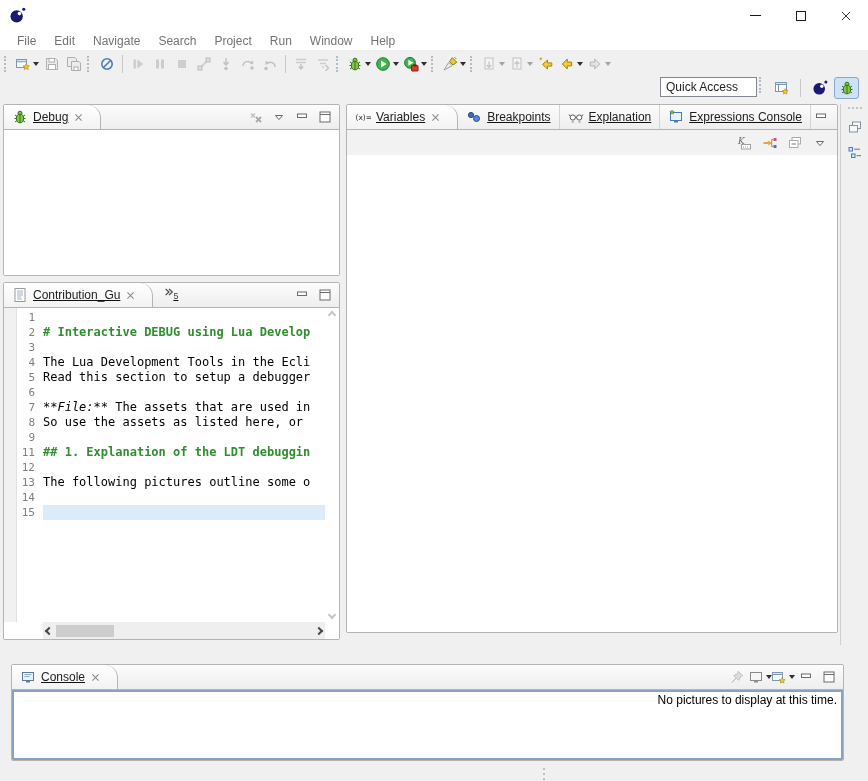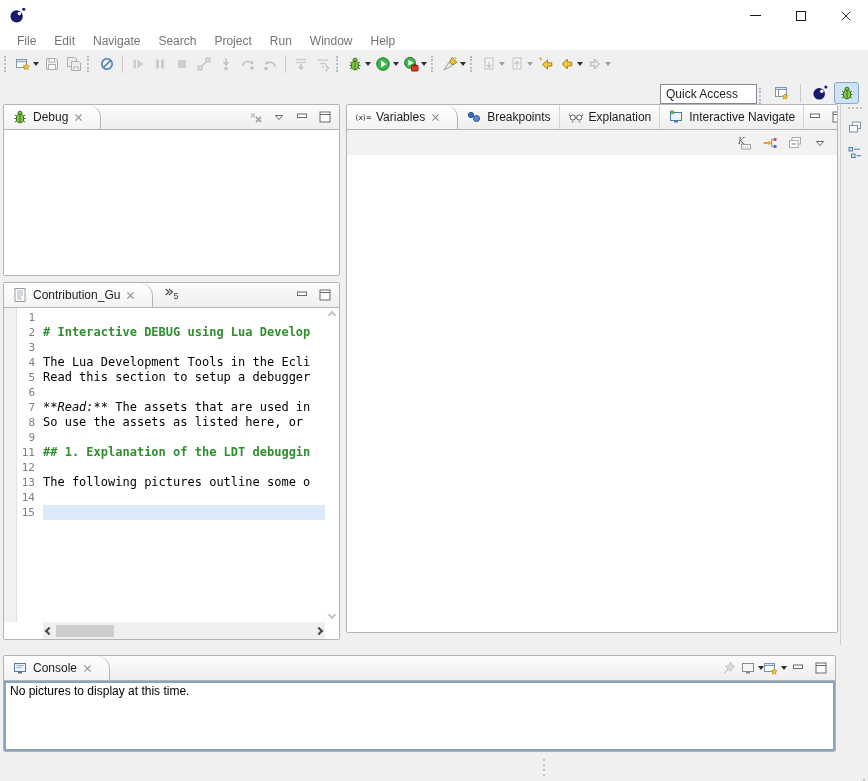--- a/index.html
+++ b/index.html
@@ -28,29 +28,29 @@
 
   
   .tbrow1 { height:27px; display:flex; align-items:center; padding-left:2px; }
   .tbtn { height:22px; min-width:22px; padding:0 2px; display:flex; align-items:center; justify-content:center; border-radius:2px; }
   .tbtn.disabled { opacity:.9; }
   .dd { width:0; height:0; border-left:3.5px solid transparent; border-right:3.5px solid transparent; border-top:4px solid #2e2e2e; margin-left:2px; }
   .dd.dim { border-top-color:#9a9a9a; }
   .grip { width:5px; height:16px; border-left:2px dotted #b3bcc4; margin:0 4px 0 2px; }
   .tsep { width:1px; height:18px; background:#c9c9c9; margin:0 4px; }
 
-  .tbrow2 { height:27px; display:flex; align-items:flex-end; justify-content:flex-end; padding-right:8px; }
+  .tbrow2 { height:27px; display:flex; align-items:flex-start; justify-content:flex-end; padding-right:8px; }
   .quick-access { width:97px; height:20px; background:#fff; border:1px solid #828790; display:flex; align-items:center; padding:0 5px; color:#222; font-size:12px; }
   .persp-btn { width:25px; height:22px; display:flex; align-items:center; justify-content:center; border-radius:3px; margin:0 1px; border:1px solid transparent; }
   .persp-btn.selected { background:#cde2f2; border:1px solid #89a8c8; }
   .psep { width:1px; height:18px; background:#c9c9c9; margin:0 5px; }
 
   
   .view { border:1px solid #b4b4b4; border-radius:2px; background:#fff; display:flex; flex-direction:column; overflow:hidden; }
-  .vhead { height:25px; flex:none; display:flex; align-items:stretch; background:linear-gradient(#fcfcfc,#eeeeee); border-bottom:1px solid #b4b4b4; }
+  .vhead { height:25px; flex:none; display:flex; align-items:stretch; background:linear-gradient(#fcfcfc,#eeeeee); border-bottom:1px solid #b4b4b4;text-decoration:underline; }
   .tab { display:flex; align-items:center; gap:5px; padding:0 8px; font-size:12px; color:#1c1c1c; white-space:nowrap; }
   .tab.active { background:linear-gradient(#ffffff,#f3f3f3); border-right:1px solid #b4b4b4; border-top-right-radius:13px; padding-right:16px; }
   .tab:not(.active) { border-right:1px solid #d4d4d4; }
   .tab .close svg { width:11px; height:11px; }
   .vspacer { flex:1; }
   .vtools { display:flex; align-items:center; gap:2px; padding-right:4px; }
   .vbtn { width:21px; height:21px; display:flex; align-items:center; justify-content:center; border-radius:2px; }
   .vcontent { flex:1; background:#fff; }
   .vtoolrow { height:25px; flex:none; display:flex; align-items:center; justify-content:flex-end; gap:4px; padding-right:7px; background:#f2f2f2; }
 
@@ -84,21 +84,21 @@
   .chev.up { transform:rotate(-135deg); }
   .chev.down { transform:rotate(45deg); }
   .hscroll { height:17px; flex:none; display:flex; align-items:center; margin-left:39px; margin-right:14px; background:#efefef; padding:0 3px; }
   .harrow { width:6px; height:6px; border-right:2px solid #4a4a4a; border-bottom:2px solid #4a4a4a; flex:none; }
   .harrow.left { transform:rotate(135deg); }
   .harrow.right { transform:rotate(-45deg); }
   .hthumb { width:58px; height:12px; background:#cdcdcd; margin-left:4px; flex:none; }
   .hspace { flex:1; }
 
   
-  .console-row { padding-left:3px; margin-top:10px; }
+  .console-row { padding-left:11px; margin-top:19px;text-align:right; }
   .console-view { width:833px; height:97px; }
   .console-content { flex:1; border:2px solid #86a3c3; background:#fff; font-size:12px; color:#000; padding:1px 4px; }
 
   
   .statusbar { height:36px; position:relative; }
   .status-handle { position:absolute; left:543px; top:7px; display:flex; flex-direction:column; gap:3px; }
   .status-handle i { width:2px; height:2px; background:#b2b2b2; border-radius:50%; }
   .resize-grip { position:absolute; right:3px; bottom:3px; width:10px; height:10px; }
   .resize-grip i { position:absolute; width:2px; height:2px; background:#c2c2c2; }
 </style>
@@ -527,21 +527,21 @@
               <div class="cl">
                 <span class="ln">5</span>
                 <span class="lt"><span class="seg plain">Read this section to setup a debugger</span></span>
               </div>
               <div class="cl">
                 <span class="ln">6</span>
                 <span class="lt"></span>
               </div>
               <div class="cl">
                 <span class="ln">7</span>
-                <span class="lt"><span class="seg em">**Read:**</span><span class="seg plain"> The assets that are used in</span></span>
+                <span class="lt"><span class="seg em">**File:**</span><span class="seg plain"> The assets that are used in</span></span>
               </div>
               <div class="cl">
                 <span class="ln">8</span>
                 <span class="lt"><span class="seg plain">So use the assets as listed here, or </span></span>
               </div>
               <div class="cl">
                 <span class="ln">9</span>
                 <span class="lt"></span>
               </div>
               <div class="cl">
@@ -619,21 +619,21 @@
           <span class="tab-label">Explanation</span>
         </div>
         <div class="tab">
           <span class="icon">
             <svg viewBox="0 0 16 16">
               <rect x="2.5" y="3.5" width="11" height="8" fill="#eaf3fc" stroke="#4a7ab0"></rect>
               <rect x="6" y="12" width="4" height="1.5" fill="#4a7ab0"></rect>
               <path d="M4 1l.7 1.4 1.5.2-1.1 1 .3 1.5L4 4.4l-1.4.7.3-1.5-1.1-1 1.5-.2z" fill="#8cc63f" stroke="#2e6e22" stroke-width="0.5"></path>
             </svg>
           </span>
-          <span class="tab-label">Interactive Navigate</span>
+          <span class="tab-label">Expressions Console</span>
         </div>
         <div class="vspacer"></div>
         <div class="vtools">
           <span class="vbtn">
             <span class="icon">
               <svg viewBox="0 0 16 16">
                 <rect x="3.5" y="5" width="9" height="3.5" fill="#fdfdfd" stroke="#6a6a6a"></rect>
               </svg>
             </span>
           </span>

